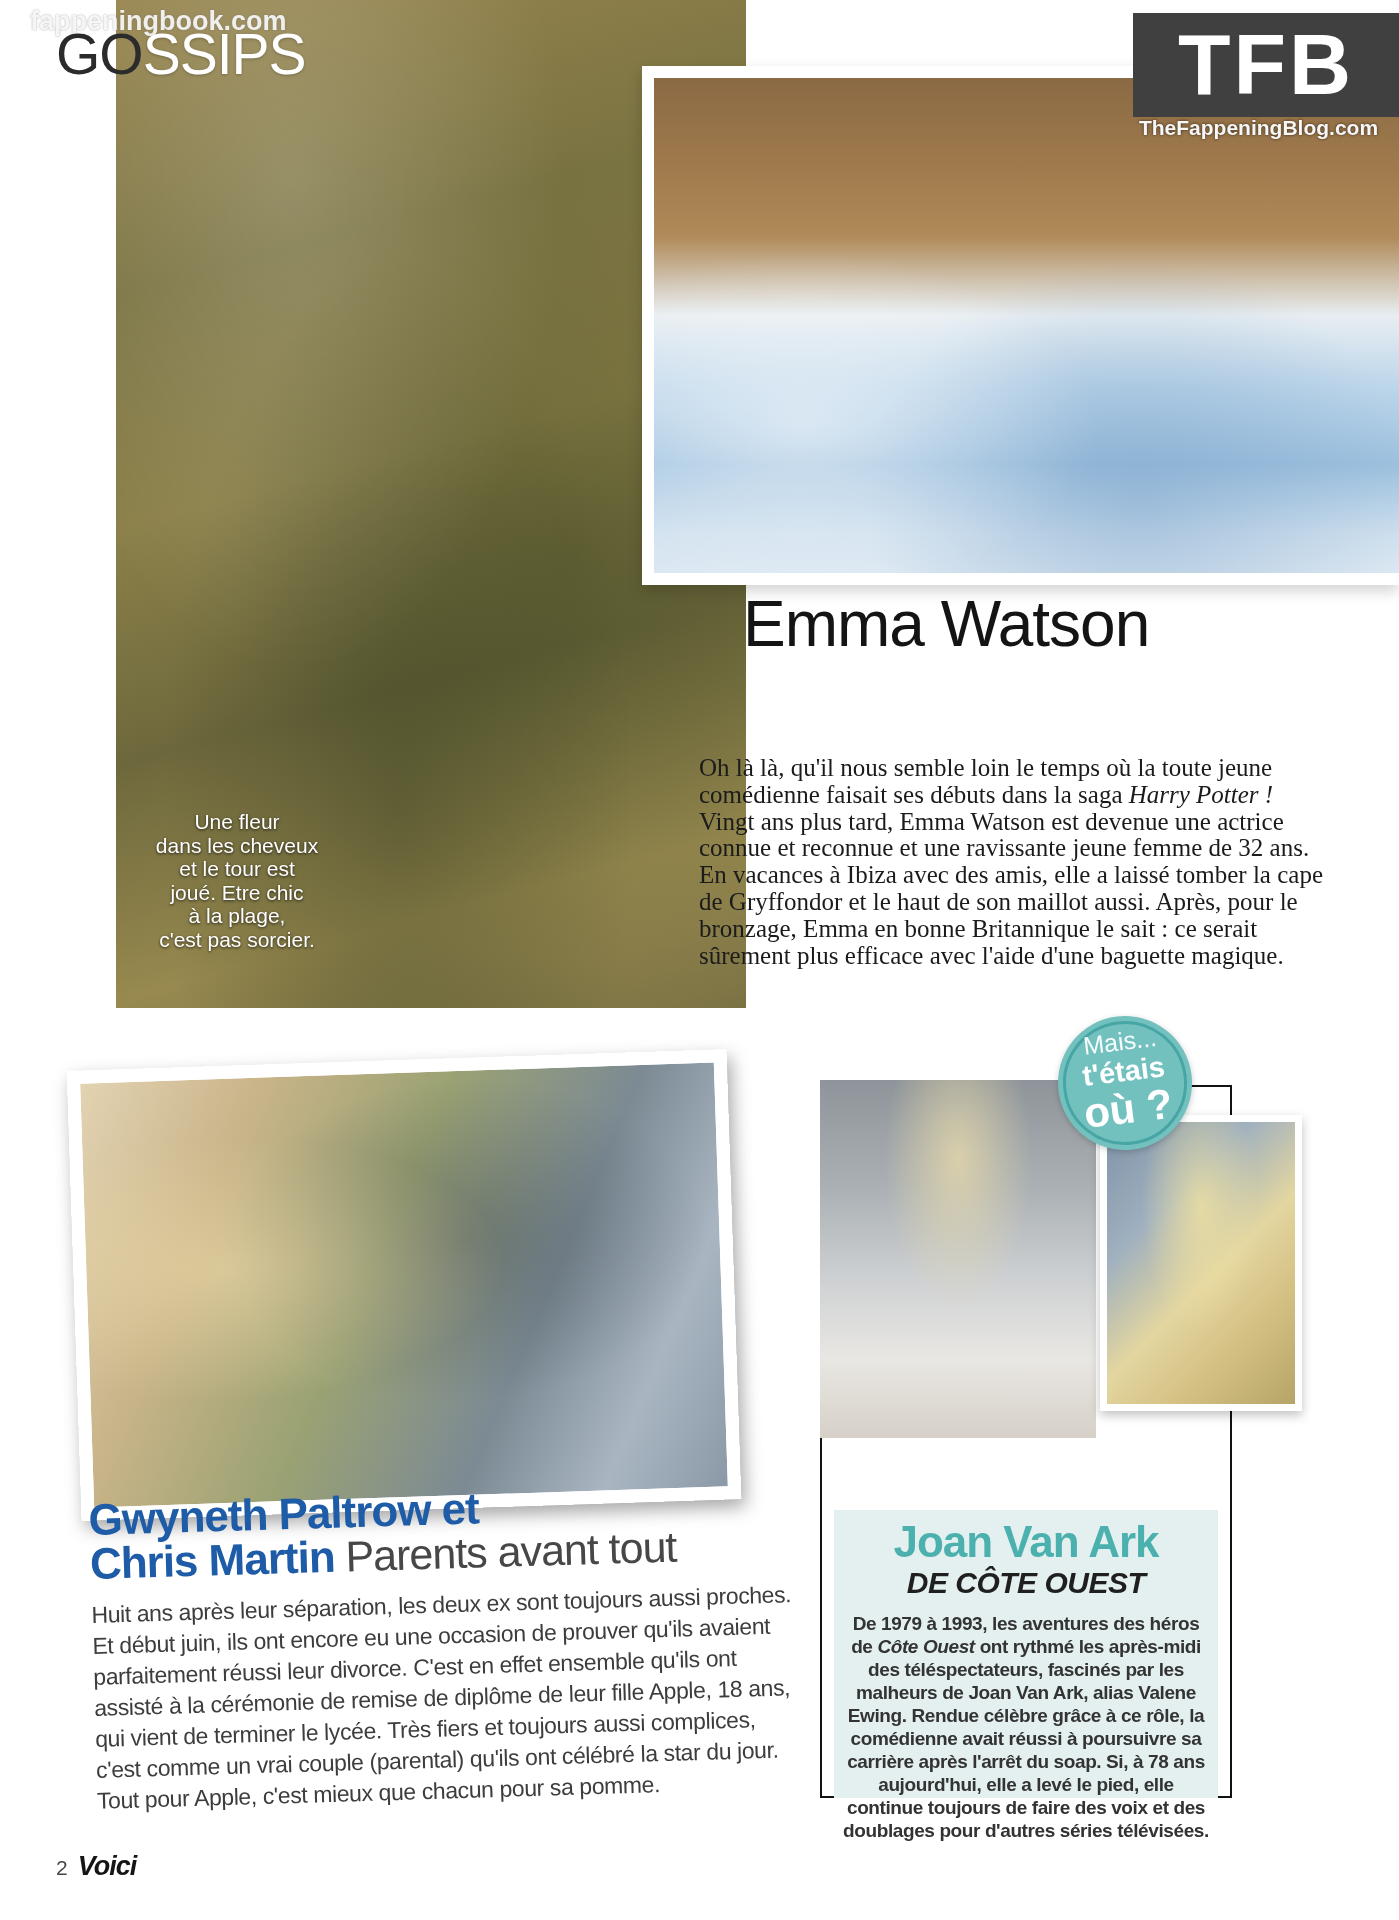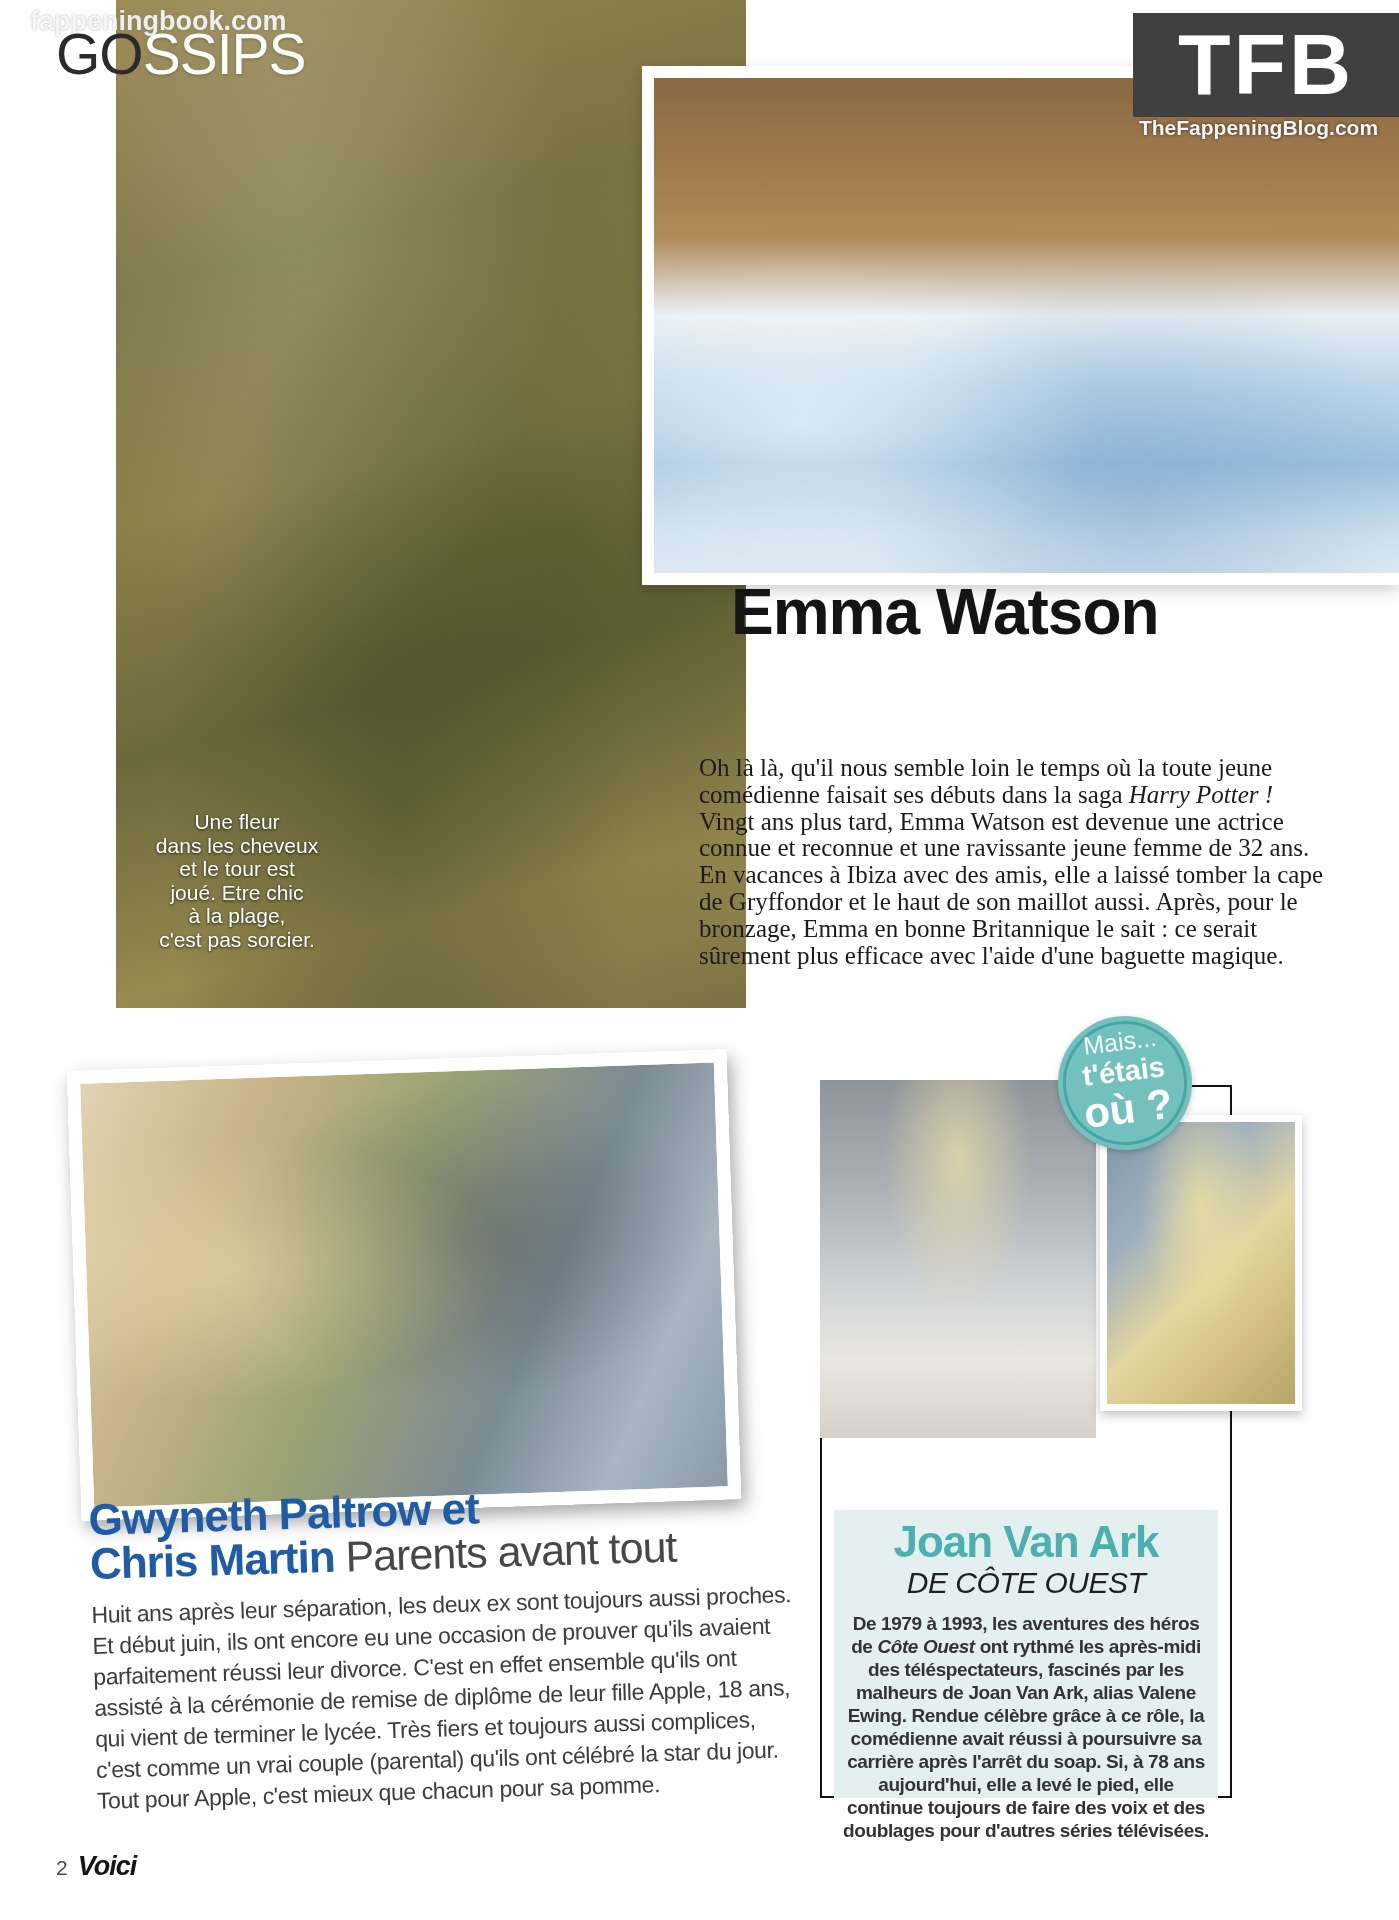--- a/index.html
+++ b/index.html
@@ -69,22 +69,22 @@
     font-size:86px;font-weight:800;letter-spacing:3px;
     text-align:center;line-height:102px;
   }
   .tfb-site{
     position:absolute;left:1118px;top:116px;width:281px;
     font-size:21px;font-weight:700;color:#f7f7f7;text-align:center;
     text-shadow:0 0 3px rgba(40,30,20,0.9);
   }
   
   .emma-title{
-    position:absolute;left:727px;top:576px;margin:4px;
-    font-size:64px;font-weight:700;letter-spacing:-1px;color:#141414;line-height:1;
+    position:absolute;left:727px;top:576px;margin:16px;
+    font-size:64px;font-weight:400;letter-spacing:-1px;color:#141414;line-height:1;
   }
   .emma-subtitle{
     position:absolute;left:727px;top:646px;margin:0;
     font-size:63px;font-weight:700;letter-spacing:-1px;color:#F0A63C;line-height:1;
   }
   .emma-body{
     position:absolute;left:699px;top:730px;width:634px;
     font-family:"Liberation Serif",serif;
     font-size:25px;line-height:26.8px;color:#1b1b1b;
   }
@@ -114,21 +114,21 @@
   }
   .joan-panel{
     position:absolute;left:834px;top:1510px;width:384px;height:288px;
     background:#E3F0EF;text-align:center;
   }
   .joan-title{
     margin:10px 0 0 0;font-size:44px;font-weight:700;letter-spacing:-1px;
     color:#4CB1AE;line-height:1;
   }
   .joan-subtitle{
-    margin:4px 0 0 0;font-size:30px;font-weight:400;font-style:italic;
+    margin:4px 0 0 0;font-size:30px;font-weight:700;font-style:italic;
     color:#1f1f1f;letter-spacing:-0.5px;line-height:1;
   }
   .joan-body{
     margin:14px auto 8px auto;width:370px;
     font-size:19px;line-height:23px;font-weight:700;
     letter-spacing:-0.4px;color:#333333;
   }
   
   .badge{
     position:absolute;left:1058px;top:1016px;width:134px;height:134px;

